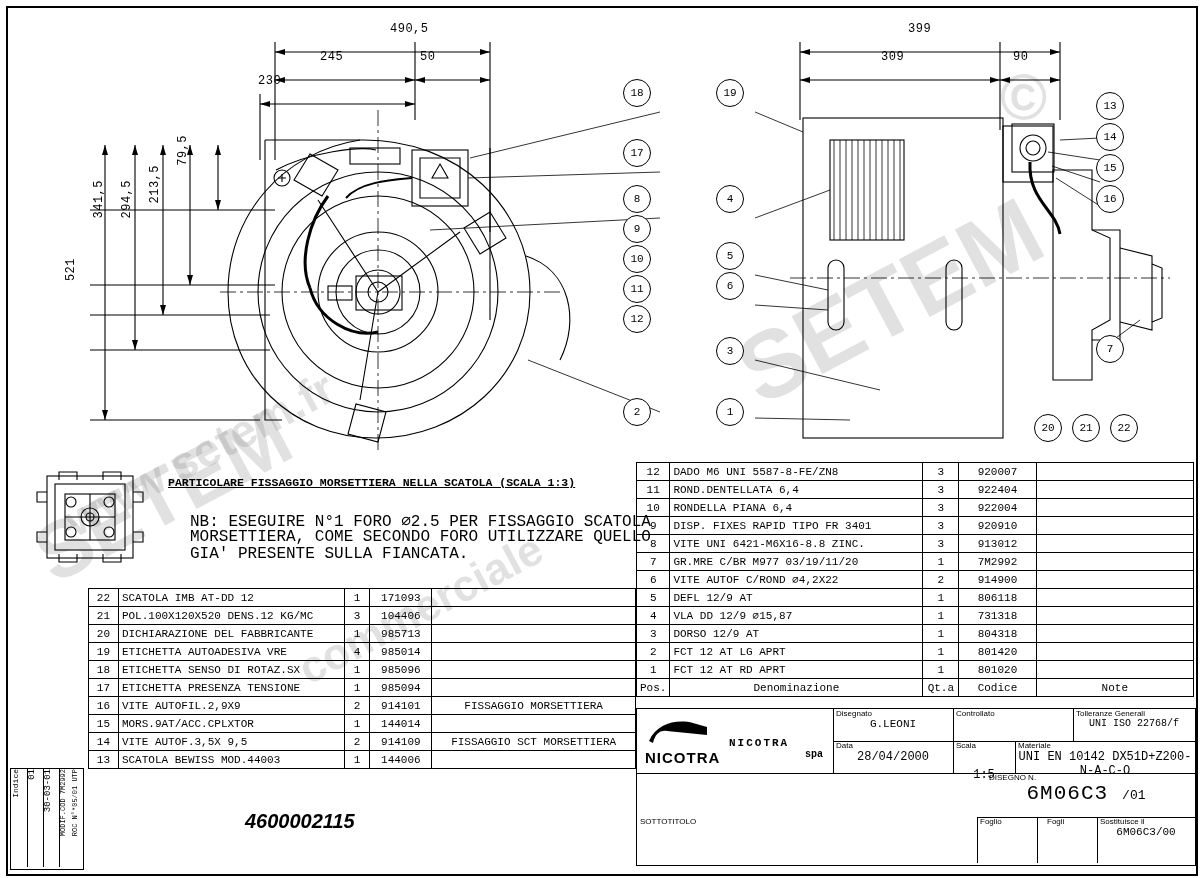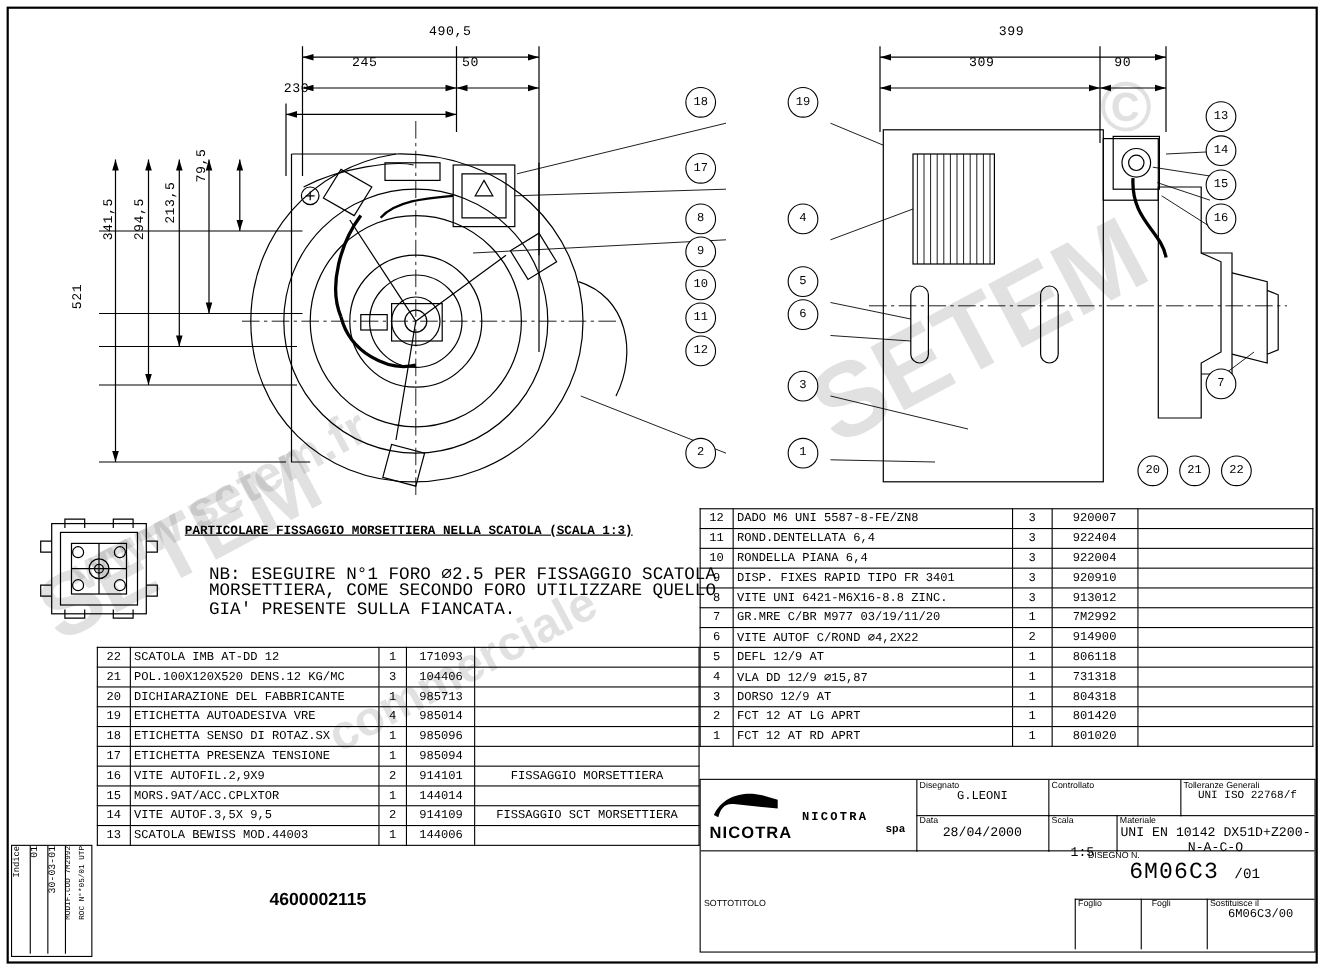--- a/index.html
+++ b/index.html
@@ -17,21 +17,21 @@
   .bom td{border:1px solid #000;font-size:11px;height:17px;padding:0 3px;white-space:nowrap;overflow:hidden;}
   .bom td.c{text-align:center;}
   .bom td.l{text-align:left;}
   .note{font-size:16px;font-family:"Liberation Mono", monospace;}
   .lbl{font-size:8px;color:#000;}
   .val{font-size:12px;text-align:center;font-family:"Liberation Mono", monospace;}
   .bigval{font-size:21px;text-align:center;font-family:"Liberation Mono", monospace;letter-spacing:1px;}
   .wm{position:absolute;color:rgba(120,120,120,0.22);font-weight:bold;pointer-events:none;
       font-family:"Liberation Sans",sans-serif;}
   .hdr-underline{text-decoration:underline;}
-  .partnum{font-size:16px;font-weight:bold;font-family:"Liberation Sans",sans-serif;}
+  .partnum{font-size:20px;font-weight:bold;font-style:italic;font-family:"Liberation Sans",sans-serif;}
 </style>
 </head>
 <body>
 
 <div id="sheet">
   <div class="frame"></div>
 
   <div class="wm" style="left:20px;top:520px;font-size:80px;transform:rotate(-28deg);transform-origin:left top;">
     <span>SETEM</span>
   </div>
@@ -469,20 +469,27 @@
           <td class="c">801420</td>
           <td class="c"></td>
         </tr>
         <tr>
           <td class="c">1</td>
           <td class="l">FCT 12 AT RD APRT</td>
           <td class="c">1</td>
           <td class="c">801020</td>
           <td class="c"></td>
         </tr>
+        <tr>
+          <td class="c">Pos.</td>
+          <td class="c">Denominazione</td>
+          <td class="c">Qt.a</td>
+          <td class="c">Codice</td>
+          <td class="c">Note</td>
+        </tr>
       </tbody>
   </table>
 
   <div class="abs partnum" style="left:245px;top:810px;">
     <span>4600002115</span>
   </div>
 
   <div class="abs" style="left:10px;top:768px;width:72px;height:100px;border:1px solid #000;">
     <div class="abs" style="left:0;top:0;width:16px;height:98px;border-right:1px solid #000;">
       <div class="vert" style="font-size:8px;font-family:'Liberation Mono',monospace;padding:6px 0 0 3px;">

